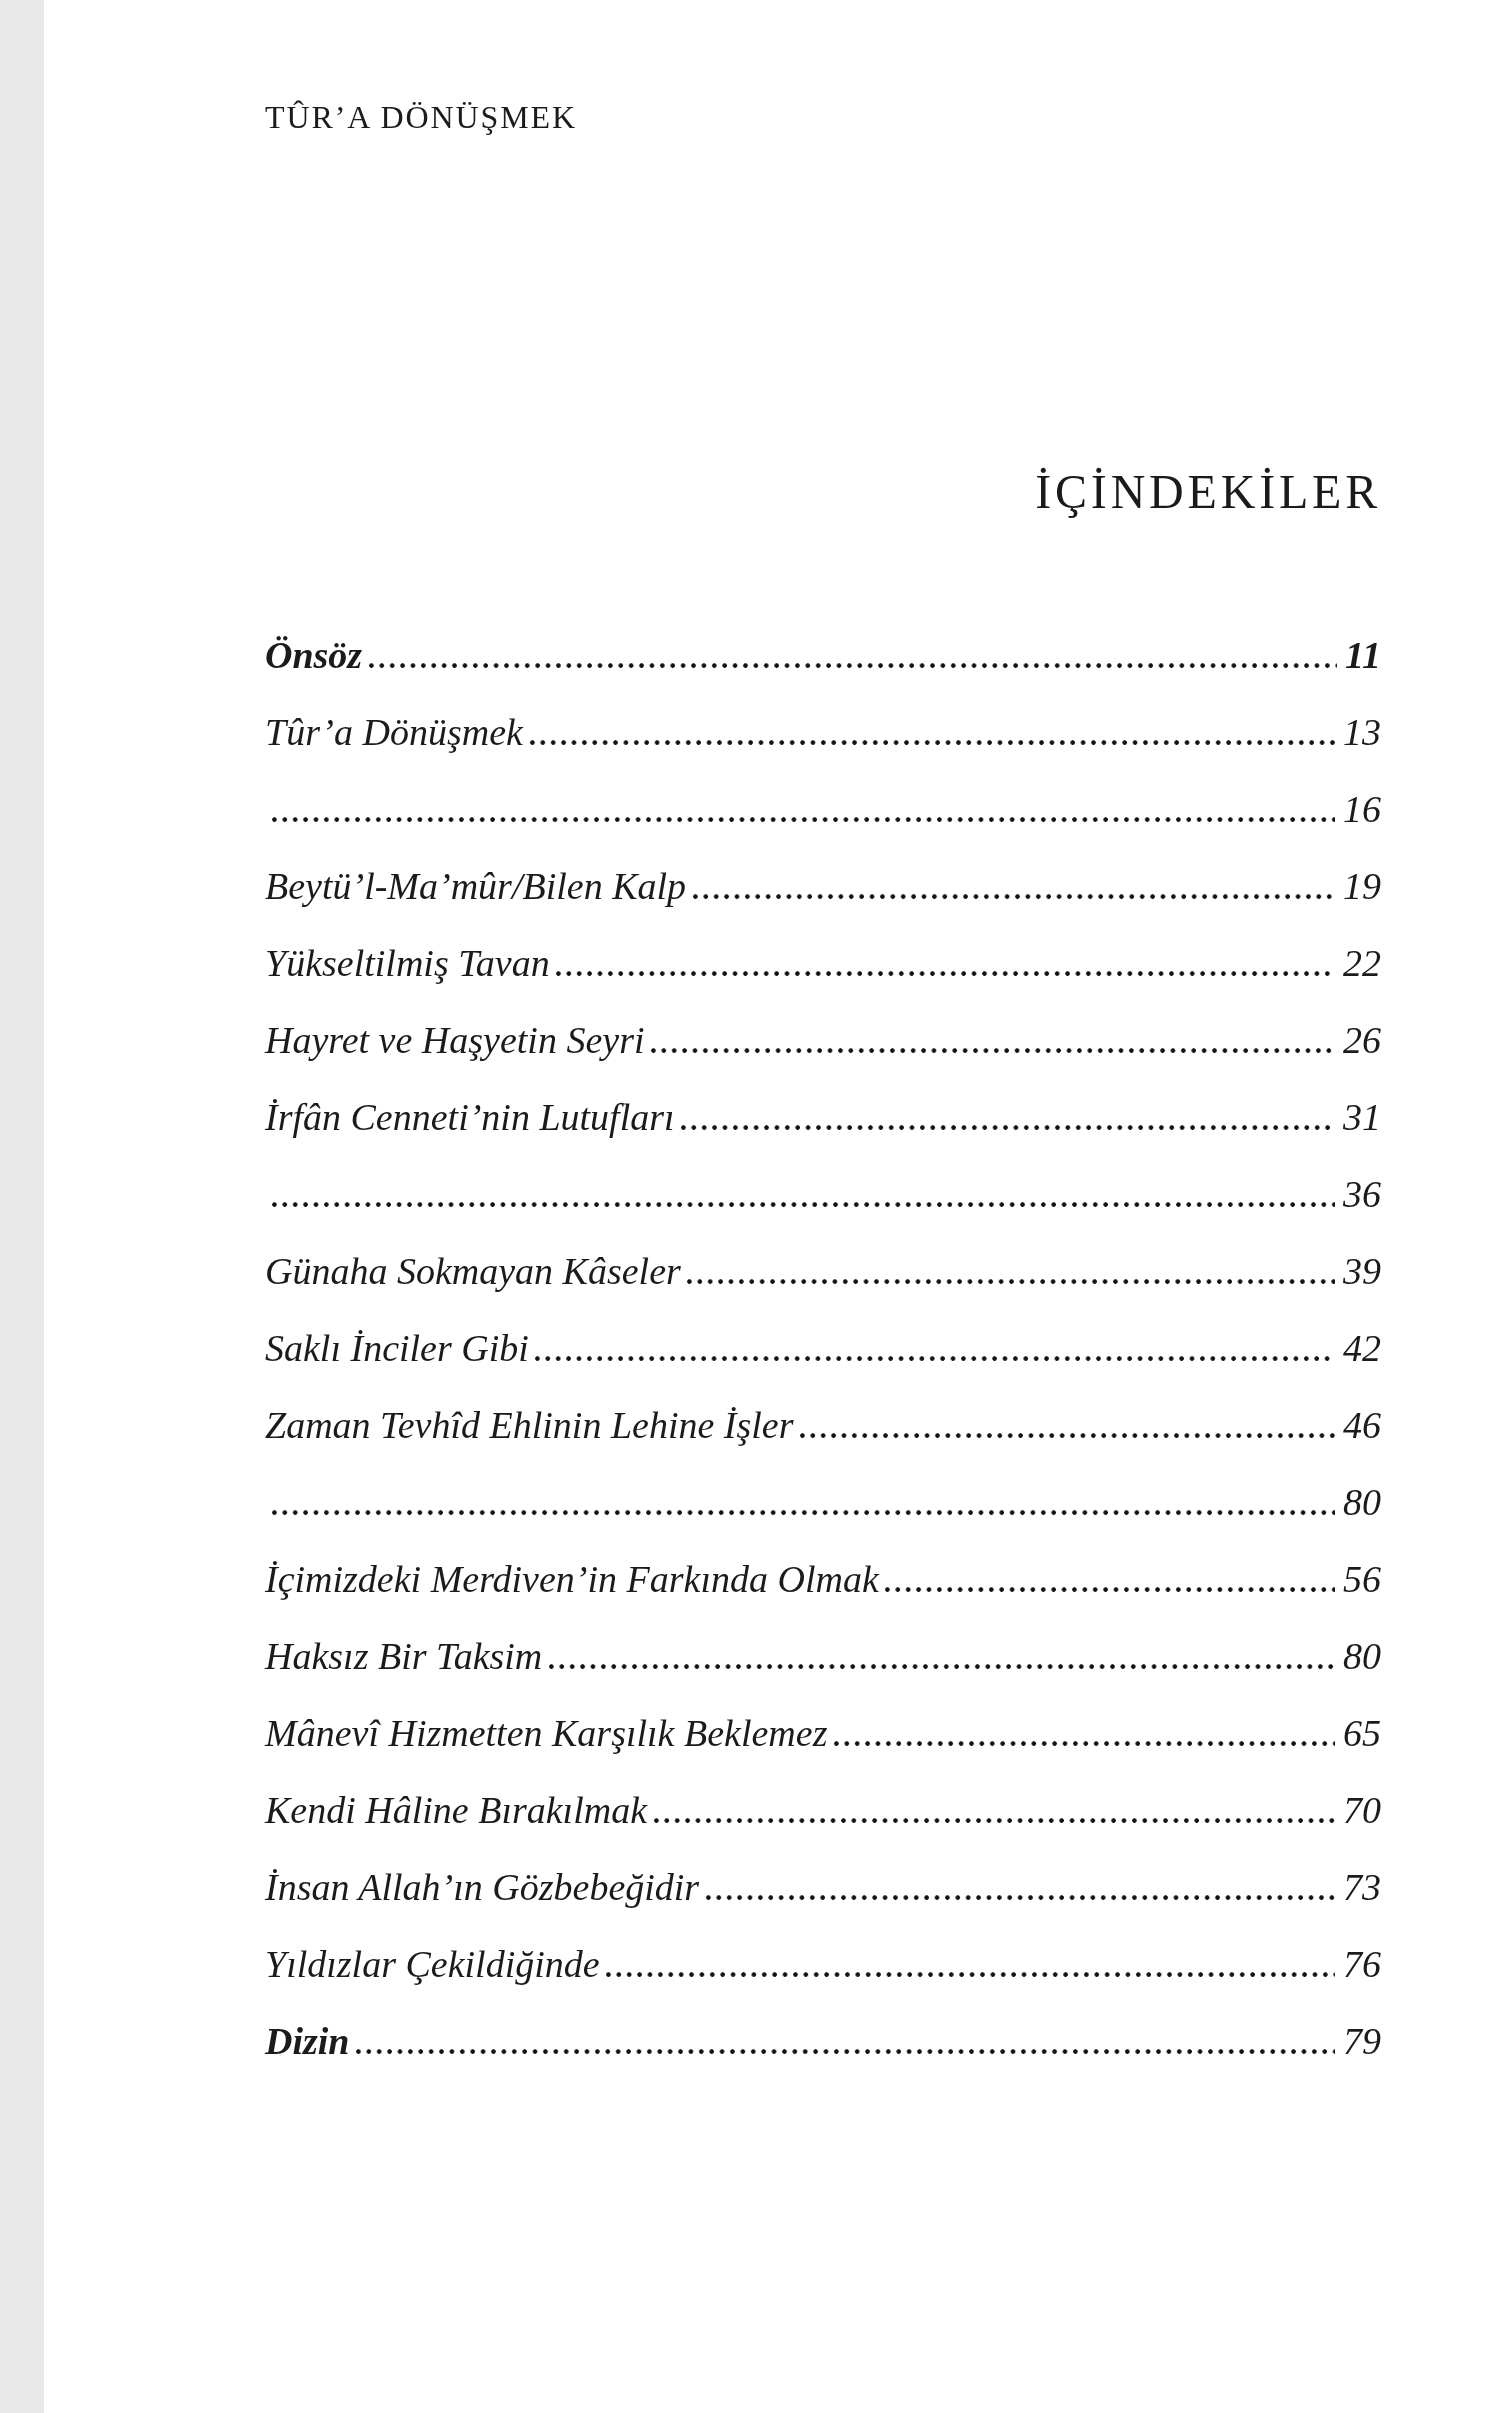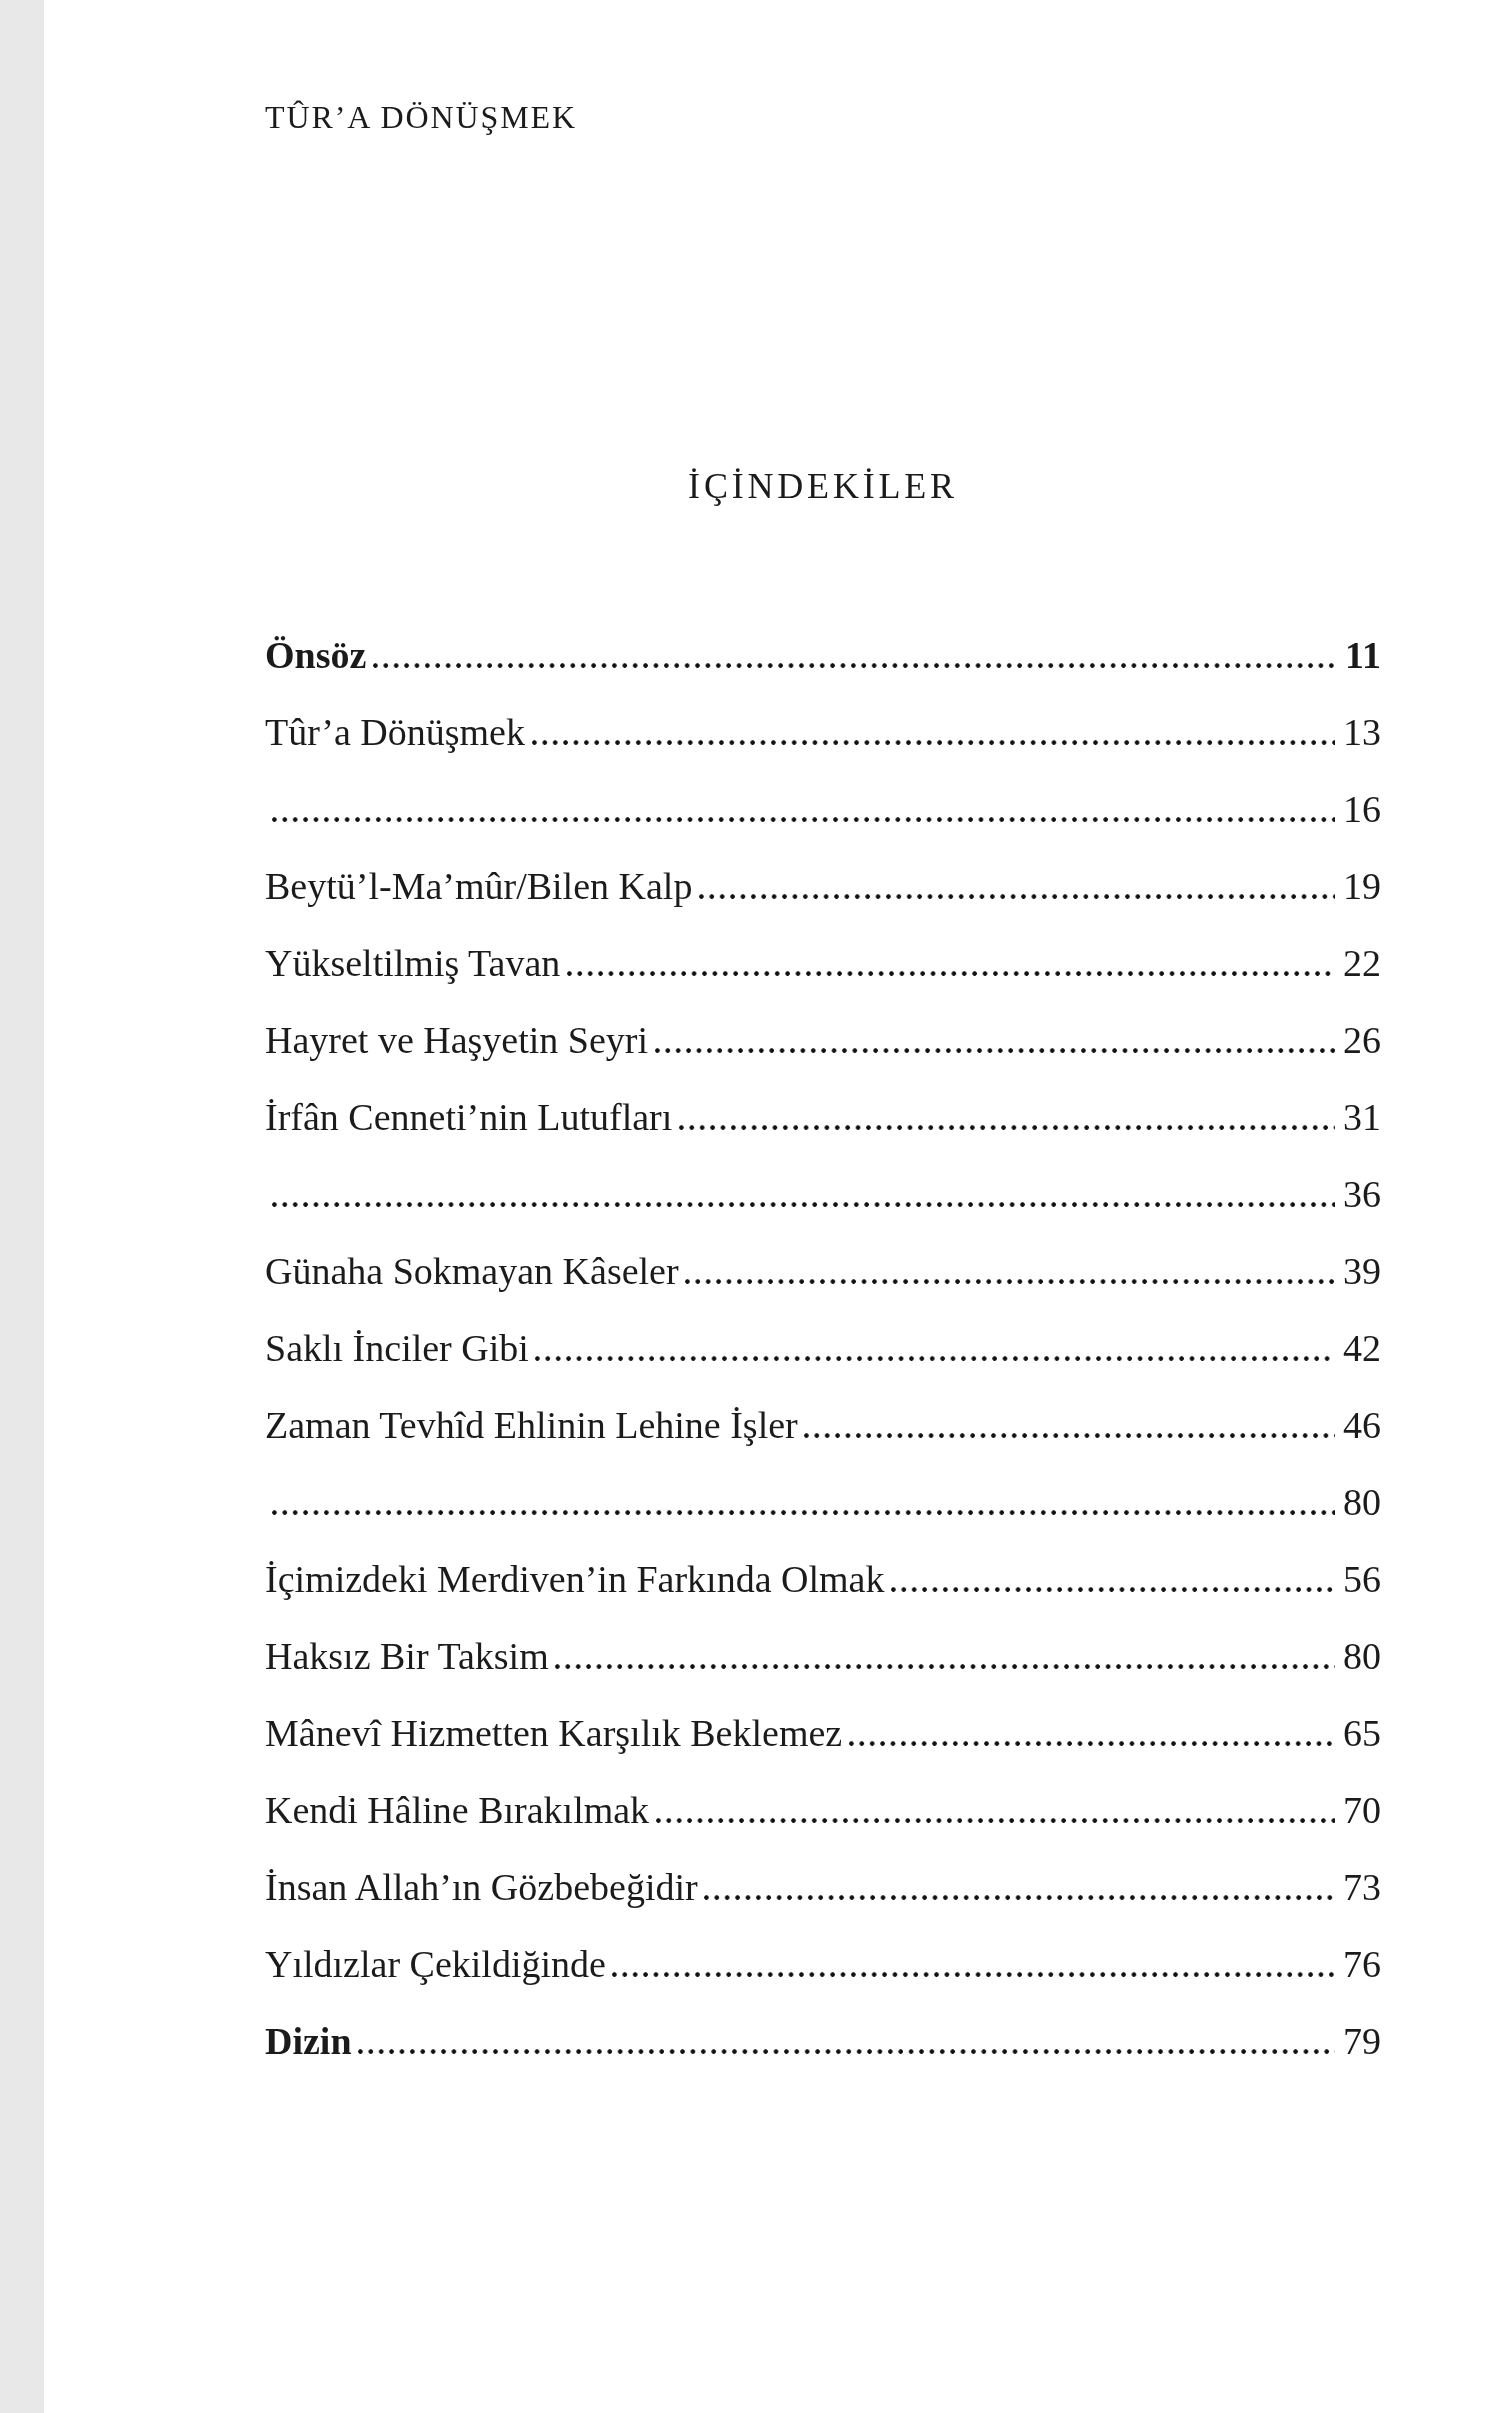--- a/index.html
+++ b/index.html
@@ -29,37 +29,38 @@
     line-height:1;
     letter-spacing:1.9px;
     font-weight:normal;
     white-space:nowrap;
   }
   .toc-title{
     position:absolute;
     top:468px; left:221px;
     width:1116px;
     margin:0;
-    text-align:center;
-    font-size:36px;
+    text-align:right;
+    font-size:48px;
     letter-spacing:3.8px;
     font-weight:normal;
     line-height:1;
   }
   .toc{
     position:absolute;
     top:617px; left:221px;
     width:1116px;
   }
   .toc-row{
     display:flex;
     align-items:baseline;
     height:var(--row-h);
     font-size:38px;
     white-space:nowrap;
+    font-style:italic;
   }
   .toc-label{
     line-height:var(--row-h);
     flex:0 0 auto;
   }
   .toc-leader{
     flex:1 1 auto;
     height:4.7px;
     margin:0 8.5px 0 6.6px;
     background-image:radial-gradient(circle at 2.4px 2.4px, #111 1.9px, rgba(0,0,0,0) 2.5px);

